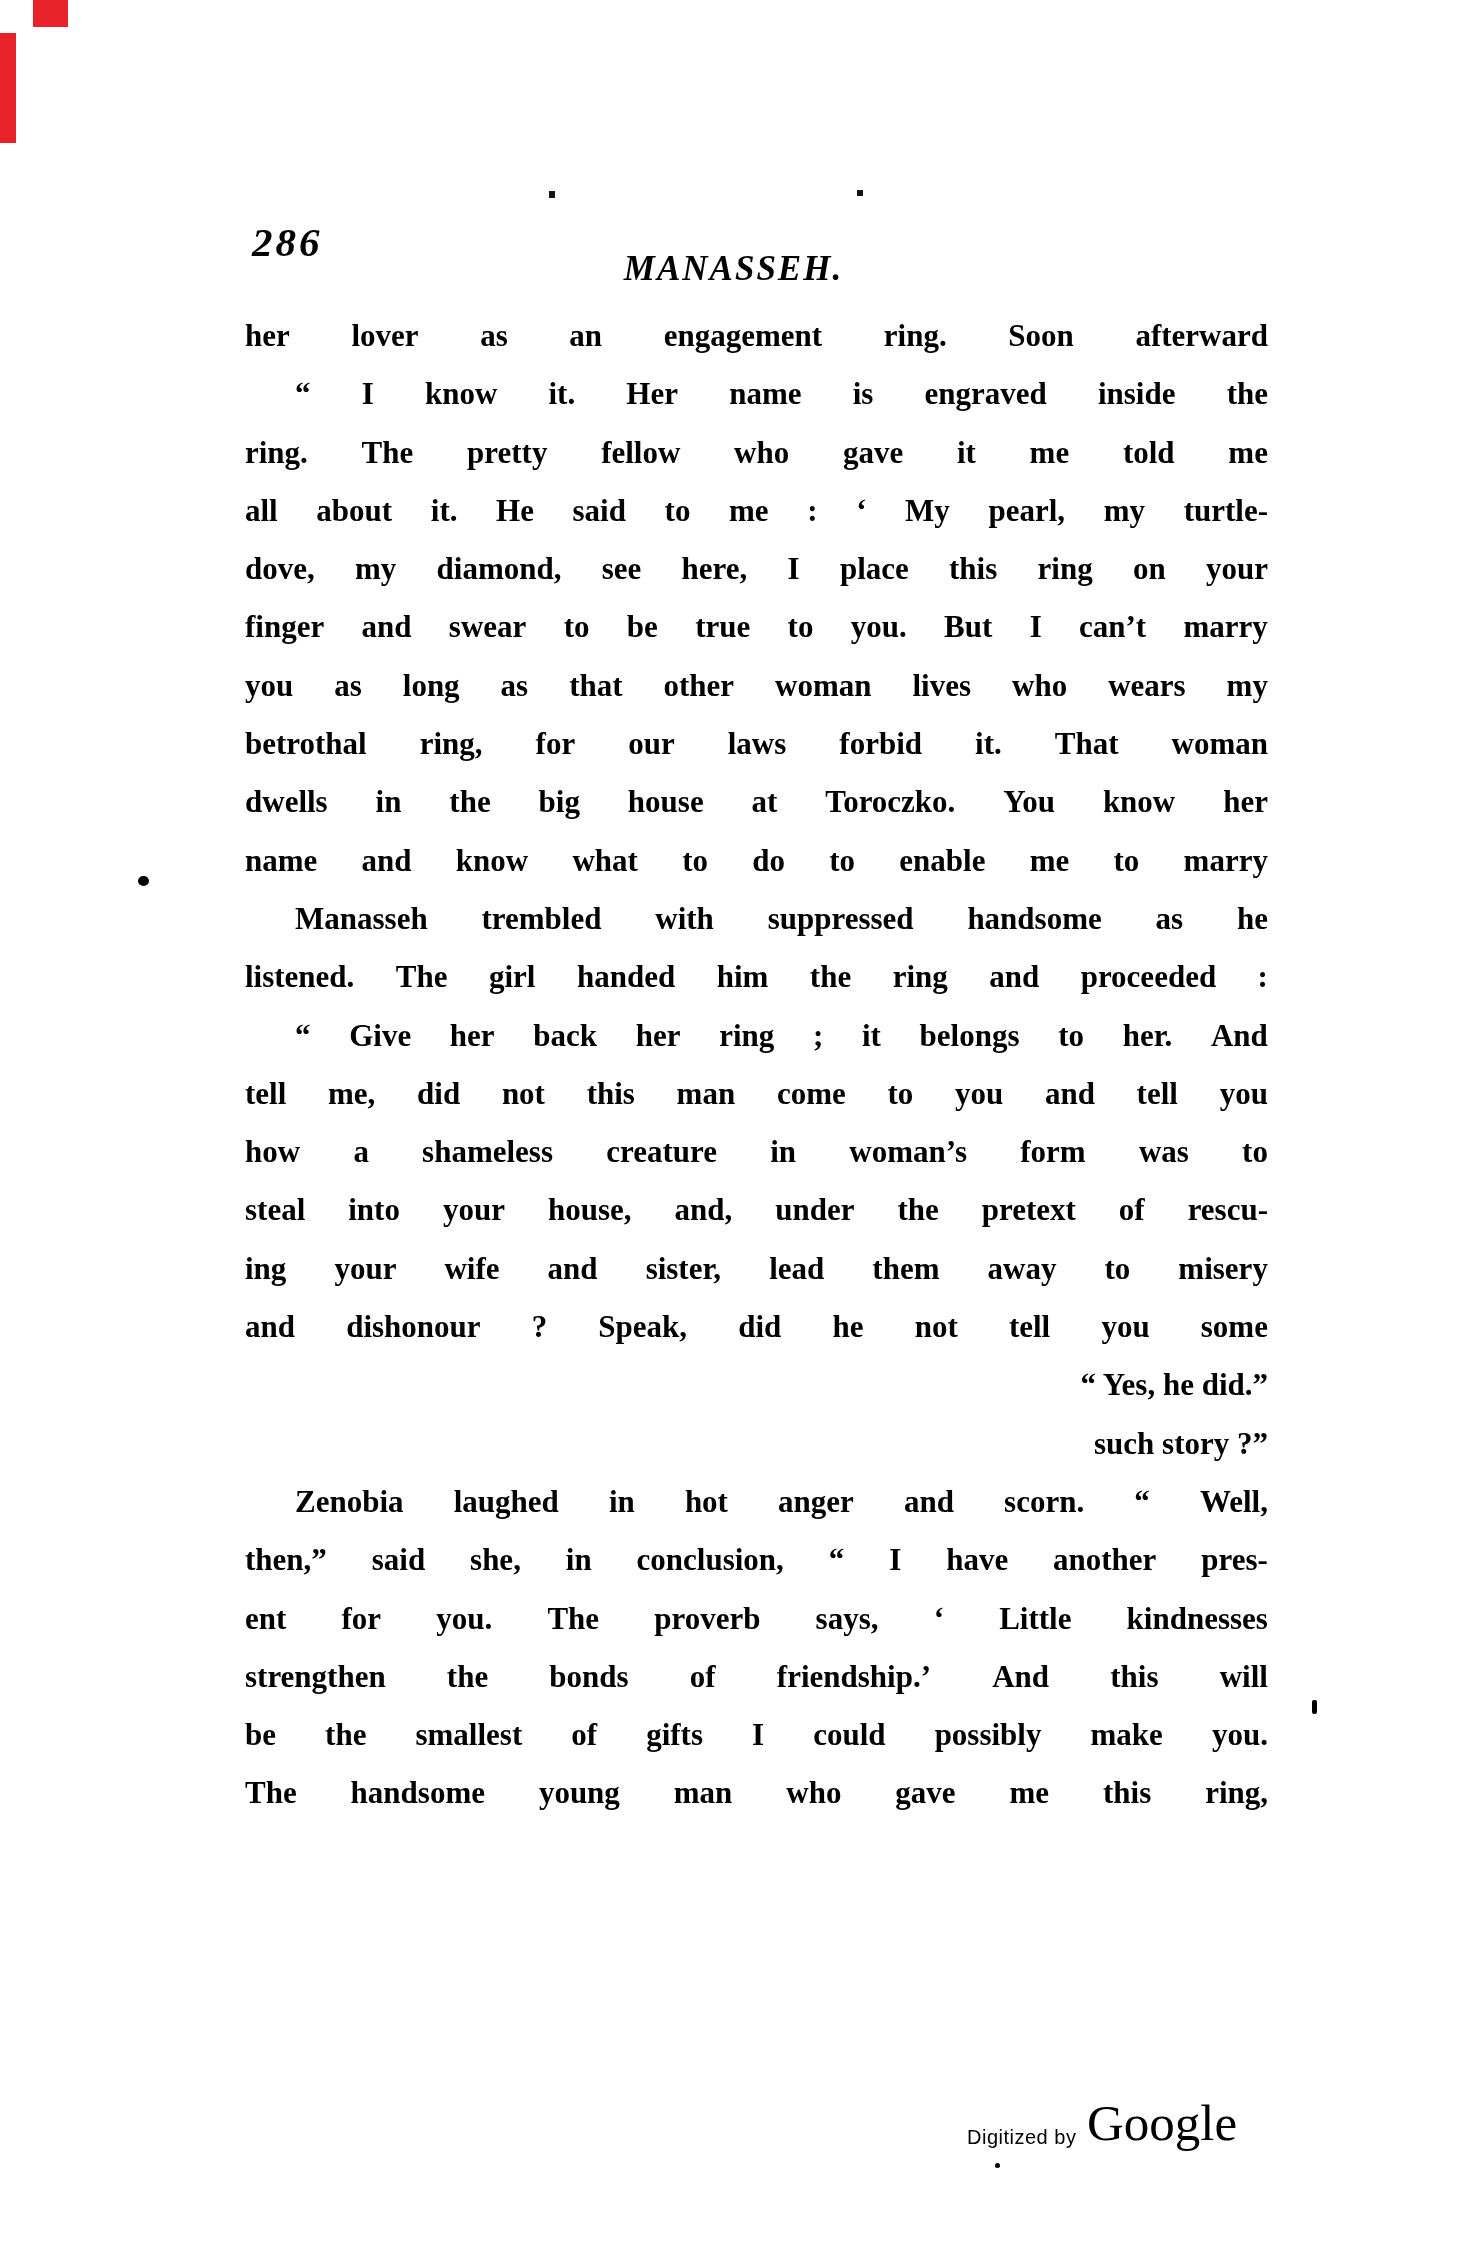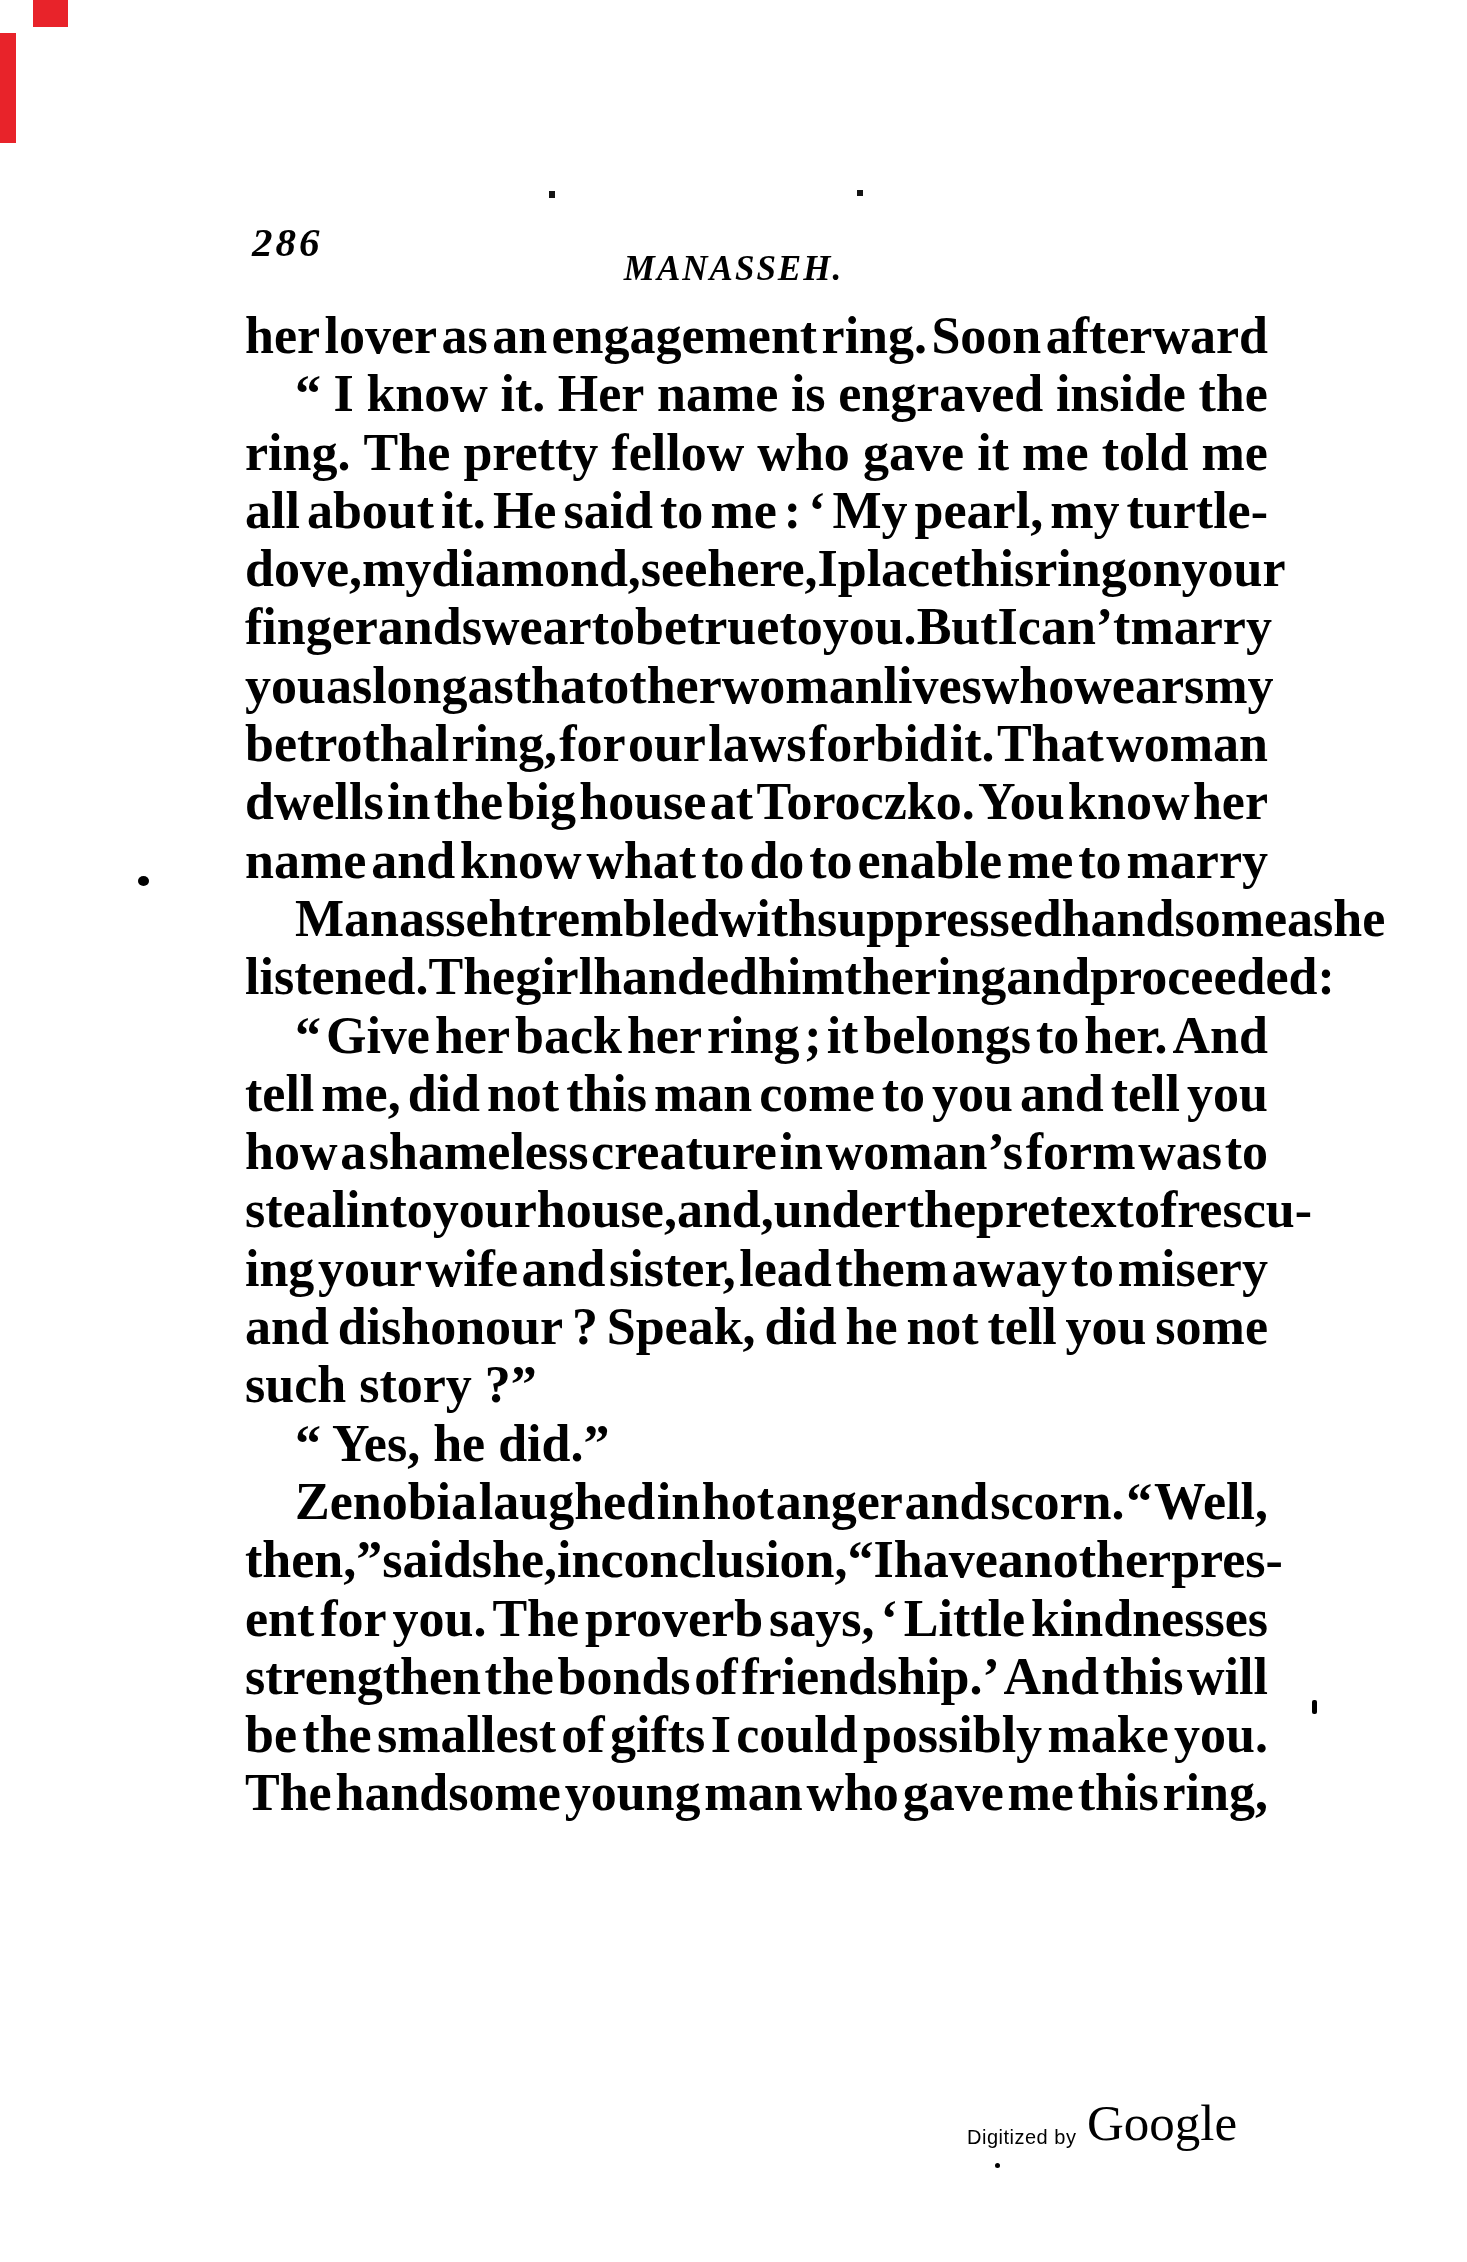--- a/index.html
+++ b/index.html
@@ -22,21 +22,21 @@
     left:0;top:226px;width:1467px;text-align:center;
     font-size:35px;font-weight:700;font-style:italic;letter-spacing:2px;margin-top:23px;
   }
   .tick{background:#141414;}
   #tick-left{left:549px;top:191px;width:6px;height:7px;}
   #tick-right{left:857px;top:190px;width:6px;height:6px;}
 
   
   #text-block{
     left:245px;top:307px;width:1023px;
-    font-size:52px;font-weight:700;line-height:58.3px;
+    font-size:31px;font-weight:700;line-height:58.3px;text-align:right;
   }
   .line{height:58.3px;white-space:pre;}
   .line.just{display:flex;justify-content:space-between;align-items:baseline;white-space:normal;}
   .line.indent{padding-left:50px;}
 
   
   #margin-dot{left:138px;top:876px;width:11px;height:10px;border-radius:50%;background:#000;}
   #stray-tick{left:1312px;top:1700px;width:5px;height:14px;border-radius:2px;background:#000;}
   #footer-dot{left:995px;top:2163px;width:5px;height:5px;border-radius:50%;background:#000;}
 
@@ -276,22 +276,22 @@
       <span>dishonour</span>
       <span>?</span>
       <span>Speak,</span>
       <span>did</span>
       <span>he</span>
       <span>not</span>
       <span>tell</span>
       <span>you</span>
       <span>some</span>
     </div>
+    <div class="line indent">“ Yes, he did.”</div>
     <div class="line">such story ?”</div>
-    <div class="line indent">“ Yes, he did.”</div>
     <div class="line just indent">
       <span>Zenobia</span>
       <span>laughed</span>
       <span>in</span>
       <span>hot</span>
       <span>anger</span>
       <span>and</span>
       <span>scorn.</span>
       <span>“</span>
       <span>Well,</span>

